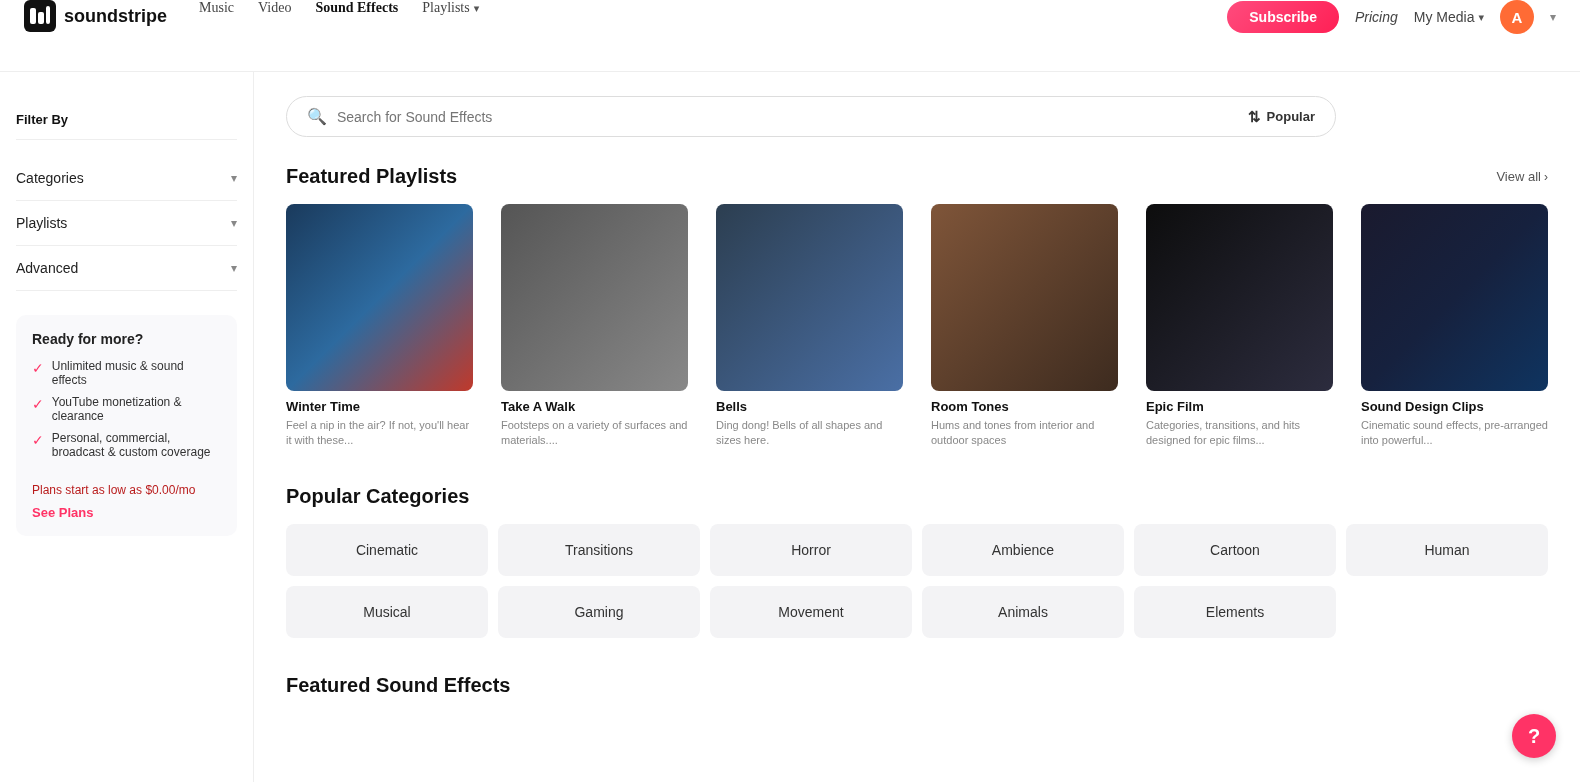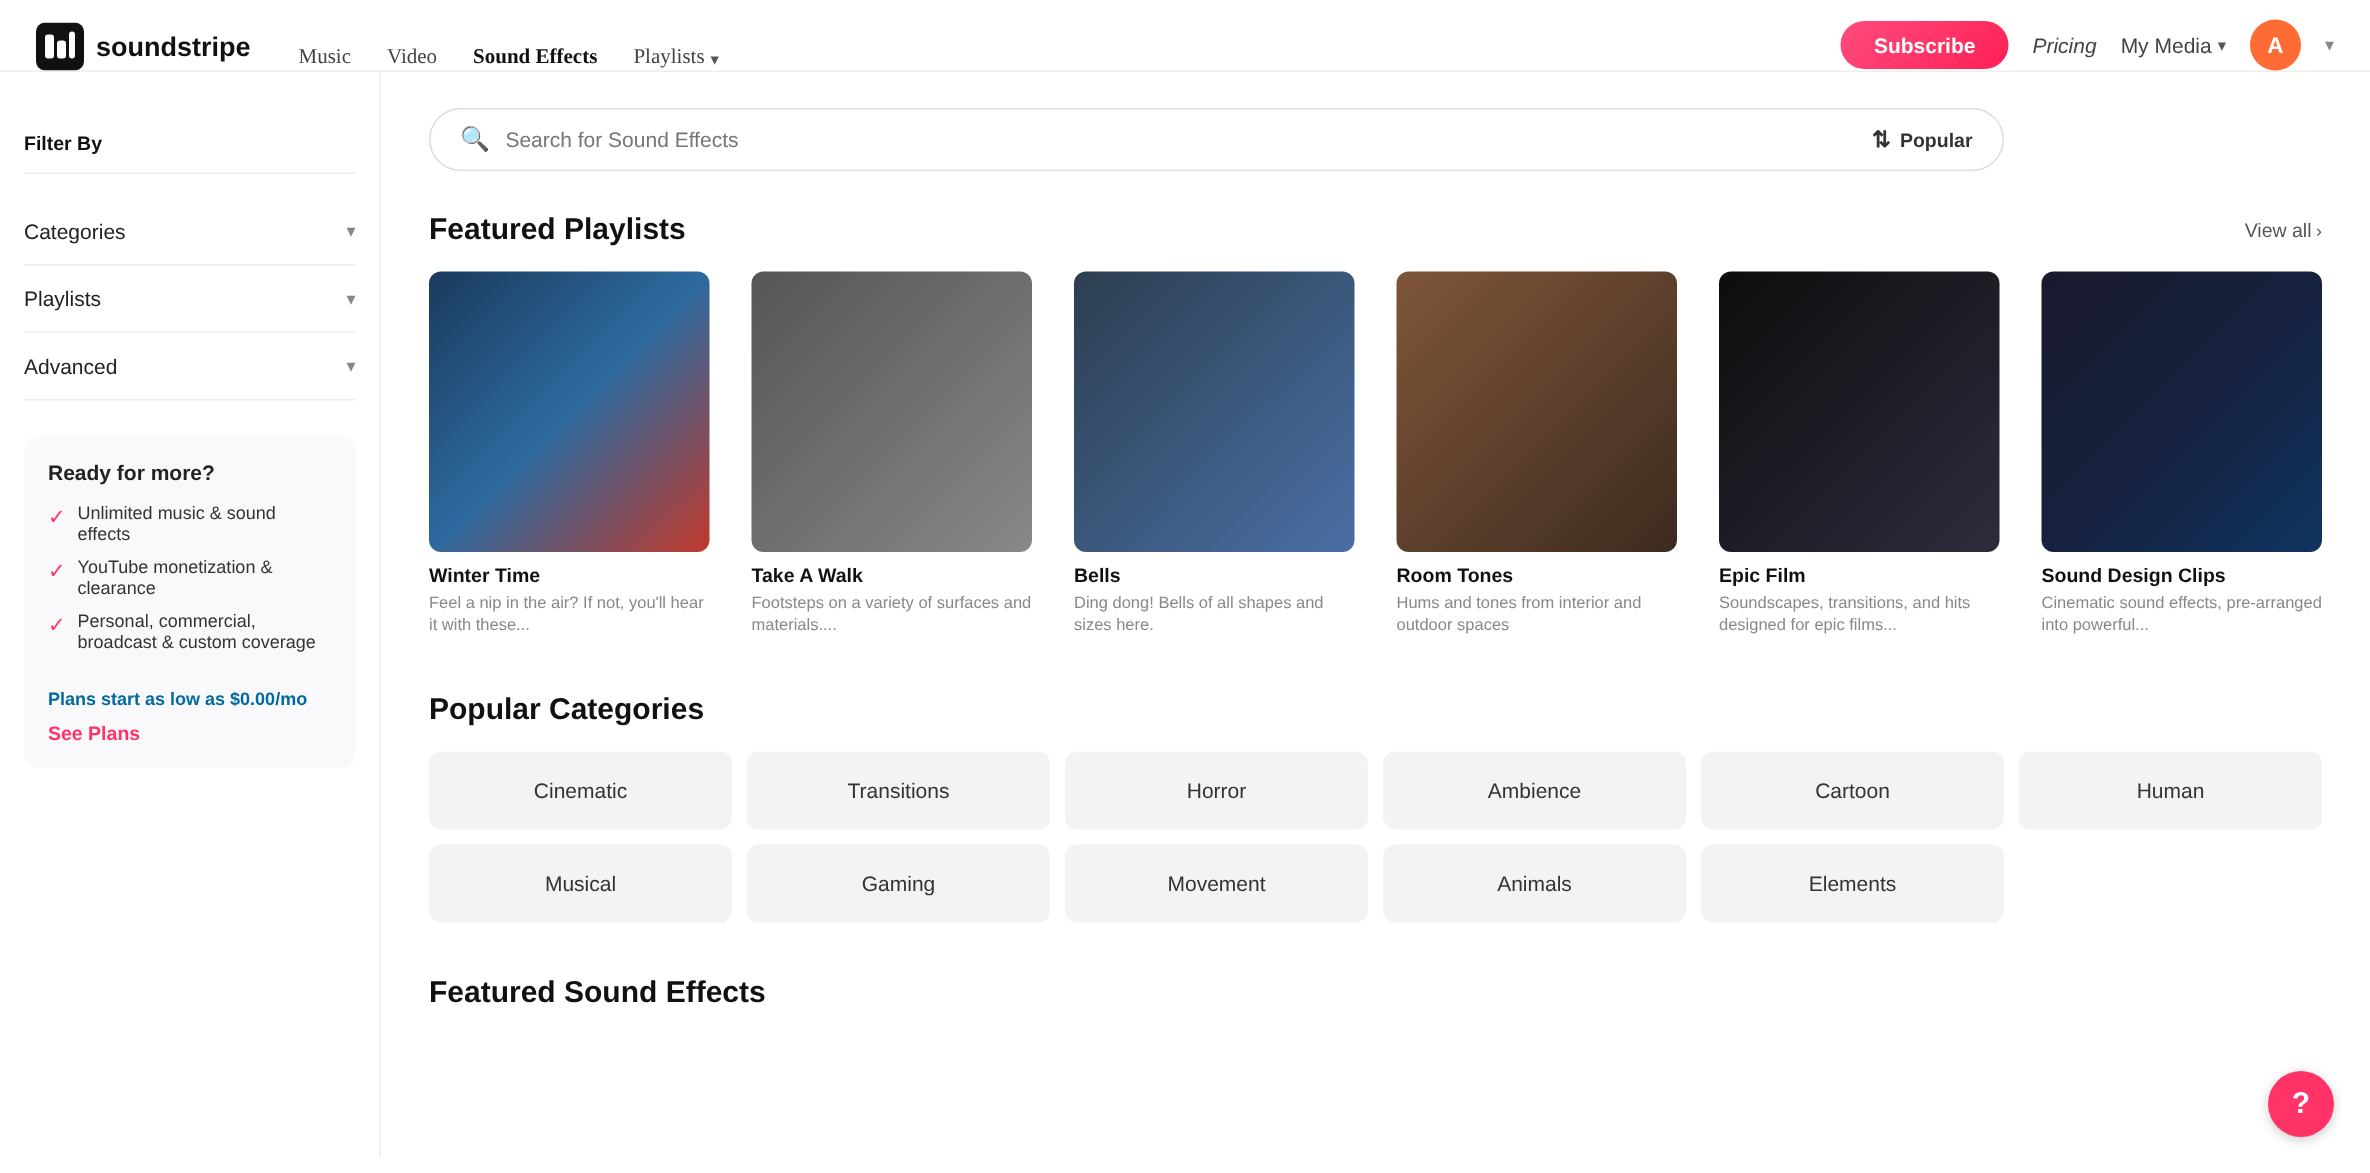--- a/index.html
+++ b/index.html
@@ -1,20 +1,20 @@
 <!DOCTYPE html>
 <html><head>
   <meta charset="utf-8">
   <style>
     * { margin: 0; padding: 0; box-sizing: border-box; }
     body { font-family: -apple-system, BlinkMacSystemFont, 'Segoe UI', sans-serif; background: #fff; color: #222; font-size: 14px; }
 
     
     .navbar {
-      display: flex; align-items: flex-end; height: 48px;
+      display: flex; align-items: flex-start; height: 72px;
       padding: 0 24px; border-bottom: 1px solid #eee;
       position: sticky; top: 0; background: #fff; z-index: 100;
     }
     .logo { display: flex; align-items: center; gap: 8px; font-weight: 700; font-size: 18px; color: #111; text-decoration: none; margin-right: 32px; }
     .logo-icon { width: 32px; height: 32px; }
     .nav-links { display: flex; gap: 24px; align-items: center; }
     .nav-link { color: #444; text-decoration: none; font-size: 14px; font-weight: 500; cursor: pointer; font-family: Liberation Serif, serif; }
     .nav-link.active { font-weight: 700; color: #111; }
     .nav-right { margin-left: auto; display: flex; align-items: center; gap: 16px; }
     .subscribe-btn {
@@ -37,21 +37,21 @@
     .filter-by { font-size: 13px; font-weight: 700; color: #111; margin-bottom: 16px; padding-bottom: 12px; border-bottom: 1px solid #eee; margin-top: 20px; }
     .sidebar-section { border-bottom: 1px solid #eee; padding: 14px 0; }
     .sidebar-section-header { display: flex; justify-content: space-between; align-items: center; cursor: pointer; font-size: 14px; font-weight: 500; color: #222; }
     .sidebar-section-header .caret { font-size: 12px; color: #888; }
 
     
     .sidebar-bottom { margin-top: 24px; padding: 16px; background: #f9f9fb; border-radius: 10px; }
     .sidebar-bottom h3 { font-size: 14px; font-weight: 700; margin-bottom: 12px; }
     .check-item { display: flex; align-items: flex-start; gap: 8px; margin-bottom: 8px; font-size: 12px; color: #333; }
     .check-mark { color: #ff3366; font-size: 14px; flex-shrink: 0; margin-top: 1px; }
-    .plans-note { font-size: 12px; color: #0369a1; margin-top: 24px; font-weight: bold; }
+    .plans-note { font-size: 12px; color: #b91c1c; margin-top: 24px; }
     .see-plans { color: #ff3366; font-size: 13px; font-weight: 600; cursor: pointer; display: inline-block; margin-top: 8px; text-decoration: none; }
 
     
     .content { flex: 1; padding: 24px 32px; overflow-y: auto; }
 
     
     .search-bar {
       display: flex; align-items: center; border: 1.5px solid #ddd; border-radius: 28px;
       padding: 10px 20px; gap: 10px; max-width: 1050px; margin-bottom: 28px; background: #fff;
     }
@@ -224,21 +224,21 @@
 
       <div class="playlist-card">
         <div class="playlist-thumb thumb-room"></div>
         <div class="playlist-card-title">Room Tones</div>
         <div class="playlist-card-desc">Hums and tones from interior and outdoor spaces</div>
       </div>
 
       <div class="playlist-card">
         <div class="playlist-thumb thumb-epic"></div>
         <div class="playlist-card-title">Epic Film</div>
-        <div class="playlist-card-desc">Soundscapes, transitions, and hits designed for epic films...</div>
+        <div class="playlist-card-desc">Categories, transitions, and hits designed for epic films...</div>
       </div>
 
       <div class="playlist-card">
         <div class="playlist-thumb thumb-design"></div>
         <div class="playlist-card-title">Sound Design Clips</div>
         <div class="playlist-card-desc">Cinematic sound effects, pre-arranged into powerful...</div>
       </div>
     </div>
 
     <div class="section-header">

